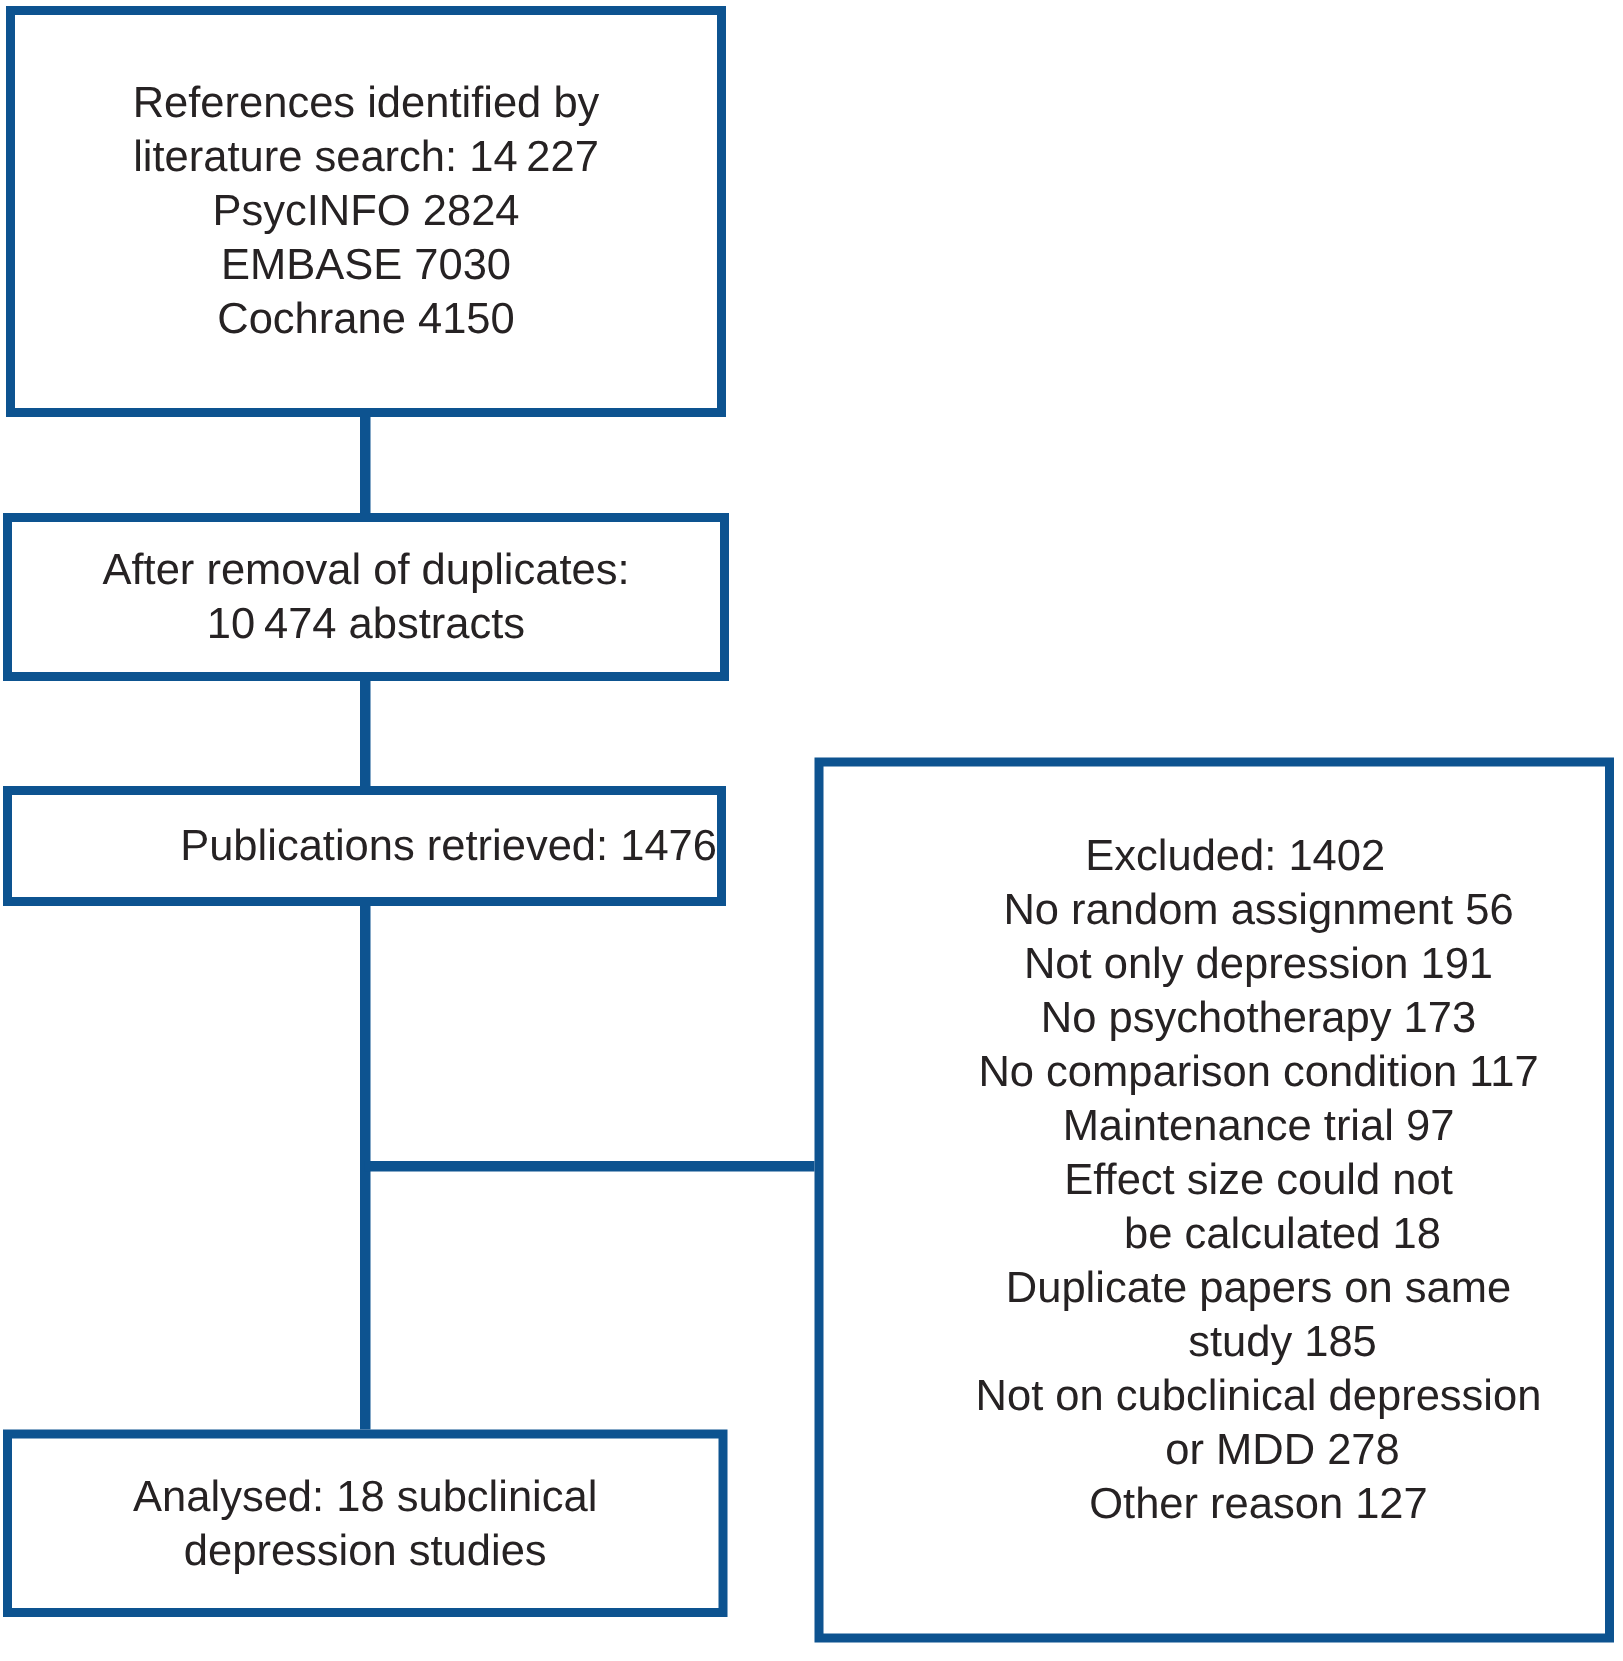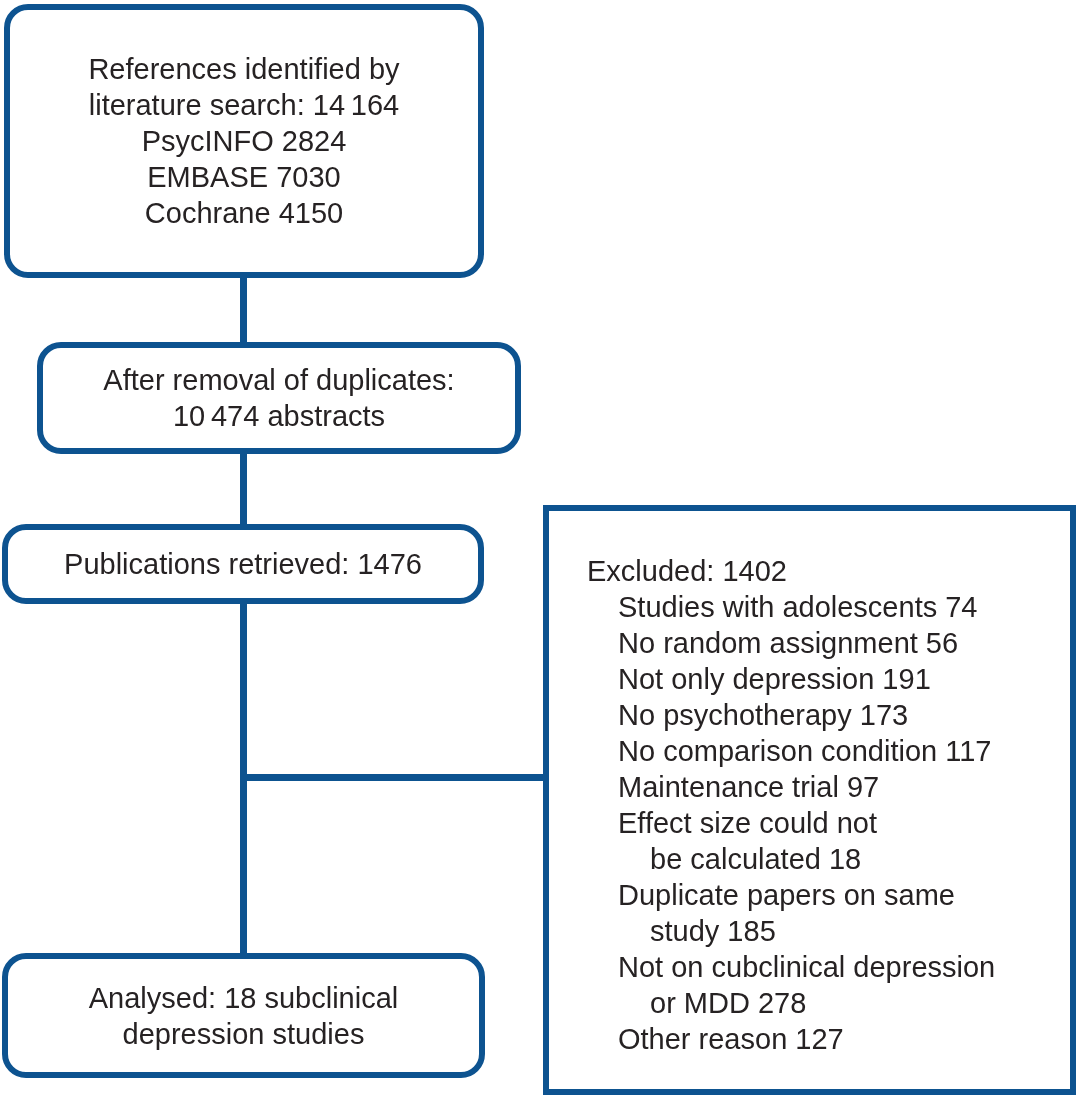--- a/index.html
+++ b/index.html
@@ -23,35 +23,34 @@
     background: #ffffff;
     font-size: 29px;
     line-height: 36px;
   }
   .fbox.centered {
     display: flex;
     flex-direction: column;
     justify-content: center;
     align-items: center;
     text-align: center;
-    border-radius: 24px;
   }
   .fbox .line {
     white-space: pre;
   }
   .connector {
     position: absolute;
     background: #0d5390;
   }
   
   #box-identified   { left: 4px;   top: 4px;   width: 480px; height: 274px; }
-  #box-duplicates   { left: 2px;   top: 342px; width: 484px; height: 112px; margin-left: 35px; }
-  #box-retrieved    { left: 2px;   top: 524px; width: 482px; height: 80px;  }
+  #box-duplicates   { left: 2px;   top: 342px; width: 484px; height: 112px; }
+  #box-retrieved    { left: 2px;   top: 524px; width: 482px; height: 80px; align-items: flex-end;  }
   #box-excluded     { left: 543px; top: 505px; width: 533px; height: 590px;
-                      padding: 42px 10px 10px 38px; text-align: left; }
+                      padding: 42px 10px 10px 38px; text-align: center; }
   #box-analysed     { left: 2px;   top: 953px; width: 483px; height: 125px; }
 
   #box-excluded .indent-0 { padding-left: 0; }
   #box-excluded .indent-1 { padding-left: 31px; }
   #box-excluded .indent-2 { padding-left: 63px; }
 
   
   #connector-v1 { left: 240px; top: 276px; width: 7px; height: 70px;  }
   #connector-v2 { left: 240px; top: 450px; width: 7px; height: 78px;  }
   #connector-v3 { left: 240px; top: 600px; width: 7px; height: 357px; }
@@ -62,38 +61,37 @@
 
 <div id="canvas">
 
   <div class="connector" id="connector-v1"></div>
   <div class="connector" id="connector-v2"></div>
   <div class="connector" id="connector-v3"></div>
   <div class="connector" id="connector-h1"></div>
 
   <div class="fbox centered" id="box-identified">
     <div class="line">References identified by</div>
-    <div class="line">literature search: 14 164</div>
+    <div class="line">literature search: 14 227</div>
     <div class="line">PsycINFO 2824</div>
     <div class="line">EMBASE 7030</div>
     <div class="line">Cochrane 4150</div>
   </div>
 
   <div class="fbox centered" id="box-duplicates">
     <div class="line">After removal of duplicates:</div>
     <div class="line">10 474 abstracts</div>
   </div>
 
   <div class="fbox centered" id="box-retrieved">
     <div class="line">Publications retrieved: 1476</div>
   </div>
 
   <div class="fbox" id="box-excluded">
     <div class="line indent-0">Excluded: 1402</div>
-    <div class="line indent-1">Studies with adolescents 74</div>
     <div class="line indent-1">No random assignment 56</div>
     <div class="line indent-1">Not only depression 191</div>
     <div class="line indent-1">No psychotherapy 173</div>
     <div class="line indent-1">No comparison condition 117</div>
     <div class="line indent-1">Maintenance trial 97</div>
     <div class="line indent-1">Effect size could not</div>
     <div class="line indent-2">be calculated 18</div>
     <div class="line indent-1">Duplicate papers on same</div>
     <div class="line indent-2">study 185</div>
     <div class="line indent-1">Not on cubclinical depression</div>

